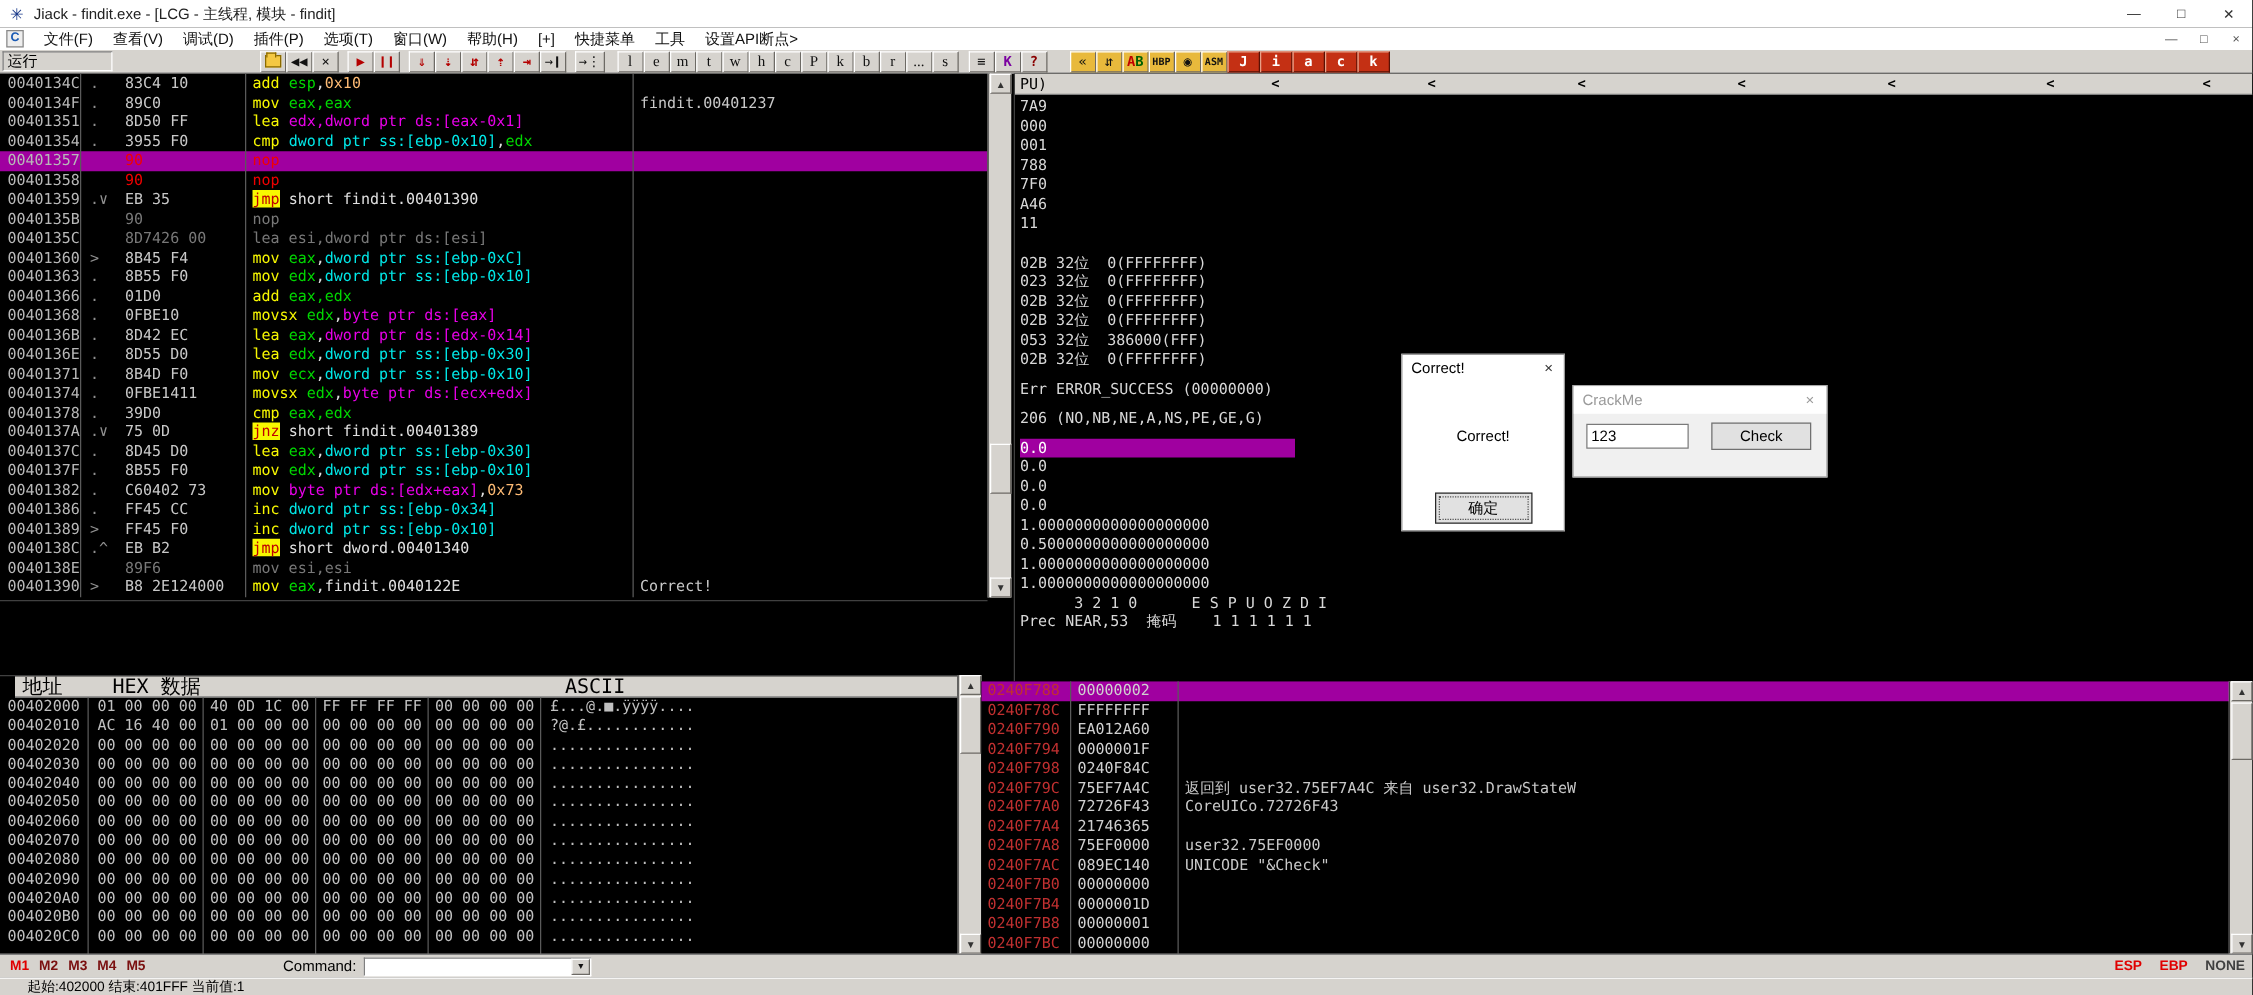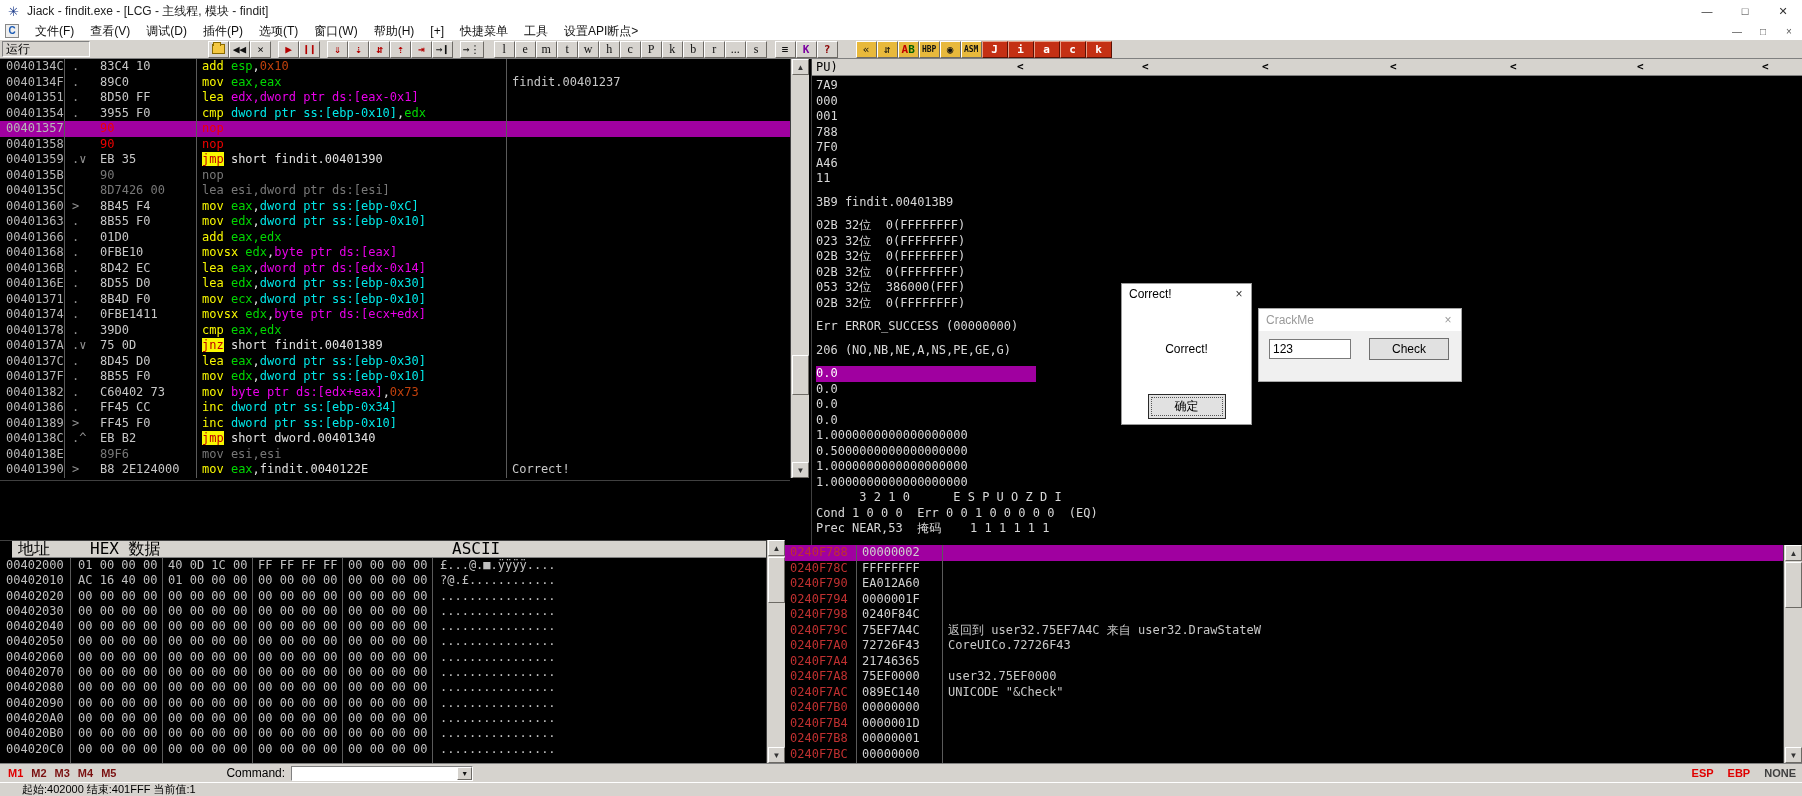--- a/index.html
+++ b/index.html
@@ -41,21 +41,21 @@
   .drow.sel { background:#a000a0; }
   .dcell { position:absolute; top:0; }
   .c-addr { left:6px; color:#b8b8b8; }
   .c-flag { left:72px; color:#909090; }
   .c-hex  { left:100px; color:#c8c8c8; }
   .c-ins  { left:202px; }
   .c-cmt  { left:512px; color:#c8c8c8; }
   .vline { position:absolute; top:0; width:1px; height:419px; background:#5a5a5a; }
   .sy { color:#f8f800; } .sg { color:#00d800; } .sc { color:#00e8e8; }
   .sm { color:#e800e8; } .sw { color:#e0e0e0; } .sr { color:#f00000; }
-  .sgy { color:#787878; } .so { color:#c2410c; }
+  .sgy { color:#787878; } .so { color:#fdba74; }
   .sj { color:#c00000; background:#f8f800; }
   .hx-r { color:#f00000; } .hx-gy { color:#787878; }
 
   
   .vscroll { position:absolute; width:19px; background:#d6d3ce; border-left:1px solid #404040; }
   .sb-btn { position:absolute; left:1px; width:17px; height:16px; background:#d6d3ce; border:1px solid; border-color:#fff #6d6a65 #6d6a65 #fff; font-size:8px; color:#333; text-align:center; line-height:15px; }
   .sb-thumb { position:absolute; left:1px; width:17px; background:#d6d3ce; border:1px solid; border-color:#fff #6d6a65 #6d6a65 #fff; }
 
   
   .registers { position:absolute; left:811px; top:59px; width:991px; height:486px; background:#000; overflow:hidden; border-left:1px solid #404040; }
@@ -240,21 +240,20 @@
     <span class="reg-chev" style="left: 205px;">&lt;</span><span class="reg-chev" style="left: 330px;">&lt;</span><span class="reg-chev" style="left: 450px;">&lt;</span><span class="reg-chev" style="left: 578px;">&lt;</span><span class="reg-chev" style="left: 698px;">&lt;</span><span class="reg-chev" style="left: 825px;">&lt;</span><span class="reg-chev" style="left: 950px;">&lt;</span></div>
     <div class="reg-body" id="reg-body">
         <div class="reg-line">7A9</div>
         <div class="reg-line">000</div>
         <div class="reg-line">001</div>
         <div class="reg-line">788</div>
         <div class="reg-line">7F0</div>
         <div class="reg-line">A46</div>
         <div class="reg-line">11</div>
         <div class="reg-gap"></div>
-        <div class="reg-line">3B9 findit.004013B9</div>
         <div class="reg-gap"></div>
         <div class="reg-line">02B 32位  0(FFFFFFFF)</div>
         <div class="reg-line">023 32位  0(FFFFFFFF)</div>
         <div class="reg-line">02B 32位  0(FFFFFFFF)</div>
         <div class="reg-line">02B 32位  0(FFFFFFFF)</div>
         <div class="reg-line">053 32位  386000(FFF)</div>
         <div class="reg-line">02B 32位  0(FFFFFFFF)</div>
         <div class="reg-gap"></div>
         <div class="reg-line">Err ERROR_SUCCESS (00000000)</div>
         <div class="reg-gap"></div>
@@ -262,21 +261,20 @@
         <div class="reg-gap"></div>
         <div class="reg-line reg-hl">0.0</div>
         <div class="reg-line">0.0</div>
         <div class="reg-line">0.0</div>
         <div class="reg-line">0.0</div>
         <div class="reg-line">1.0000000000000000000</div>
         <div class="reg-line">0.5000000000000000000</div>
         <div class="reg-line">1.0000000000000000000</div>
         <div class="reg-line">1.0000000000000000000</div>
         <div class="reg-line">      3 2 1 0      E S P U O Z D I</div>
-        <div class="reg-line">Cond 1 0 0 0  Err 0 0 1 0 0 0 0 0  (EQ)</div>
         <div class="reg-line">Prec NEAR,53  掩码    1 1 1 1 1 1</div>
       </div>
   </div>
 
   <div class="infopane"></div>
 
   <div class="dump mono">
     <div class="dump-head pane-header">
       <span style="left:6px;">地址</span>
       <span style="left:78px;">HEX 数据</span>

